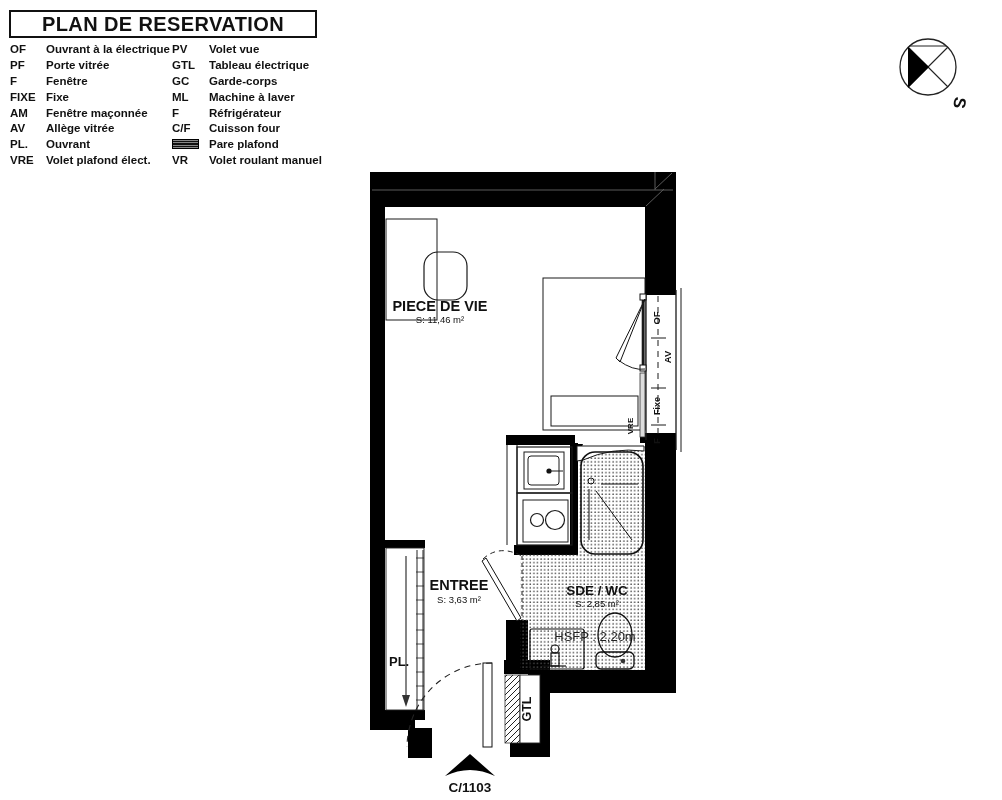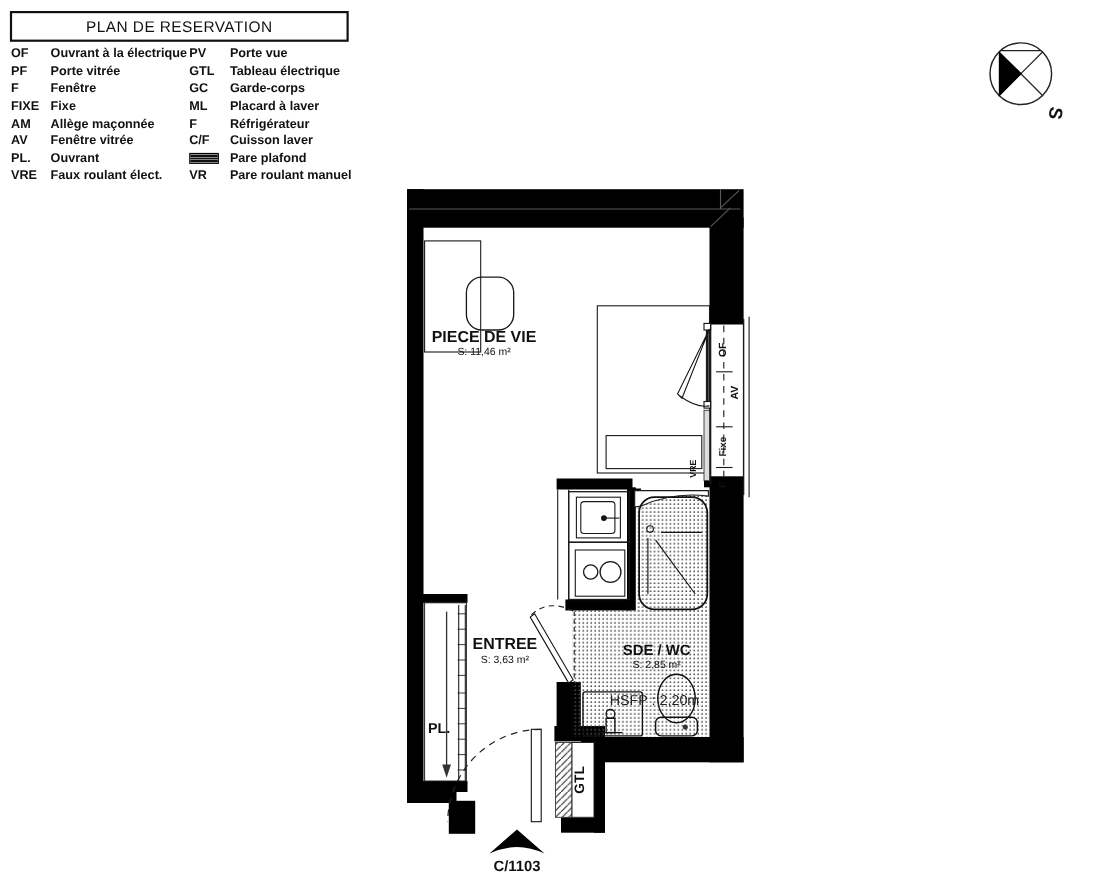--- a/index.html
+++ b/index.html
@@ -3,21 +3,21 @@
 <meta charset="utf-8">
 <style>
   html,body{margin:0;padding:0;background:#fff;}
   .screen{
     position:relative;width:1002px;height:800px;background:#ffffff;
     font-family:"Liberation Sans",sans-serif;color:#111;overflow:hidden;
   }
   .titlebox{
     position:absolute;left:9px;top:10px;width:304px;height:24px;
     border:2px solid #111;display:flex;align-items:center;justify-content:center;
-    font-size:14px;font-weight:normal;letter-spacing:.4px;background:#fff;
+    font-size:20px;font-weight:bold;letter-spacing:.4px;background:#fff;
   }
   .legend{
     position:absolute;left:10px;top:41px;
     display:grid;grid-template-columns:36px 126px 37px 120px;
     grid-auto-rows:15.9px;align-items:center;
     font-size:11.5px;font-weight:bold;white-space:nowrap;
   }
   .legend span{display:block;line-height:12px;}
   .hatchbox{
     width:27px;height:10px;border:1px solid #000;box-sizing:border-box;
@@ -31,49 +31,49 @@
 <div class="screen">
 
   <div class="titlebox">
     <span>PLAN DE RESERVATION</span>
   </div>
 
   <div class="legend">
     <span>OF</span>
       <span>Ouvrant à la électrique</span>
       <span>PV</span>
-      <span>Porte vue</span>
+      <span>Volet vue</span>
     <span>PF</span>
       <span>Porte vitrée</span>
       <span>GTL</span>
       <span>Tableau électrique</span>
     <span>F</span>
       <span>Fenêtre</span>
       <span>GC</span>
       <span>Garde-corps</span>
     <span>FIXE</span>
       <span>Fixe</span>
       <span>ML</span>
-      <span>Placard à laver</span>
+      <span>Machine à laver</span>
     <span>AM</span>
-      <span>Allège maçonnée</span>
+      <span>Fenêtre maçonnée</span>
       <span>F</span>
       <span>Réfrigérateur</span>
     <span>AV</span>
-      <span>Fenêtre vitrée</span>
+      <span>Allège vitrée</span>
       <span>C/F</span>
-      <span>Cuisson laver</span>
+      <span>Cuisson four</span>
     <span>PL.</span>
       <span>Ouvrant</span>
       <span class="hatchbox"></span>
       <span>Pare plafond</span>
     <span>VRE</span>
-      <span>Faux roulant élect.</span>
+      <span>Volet plafond élect.</span>
       <span>VR</span>
-      <span>Pare roulant manuel</span>
+      <span>Volet roulant manuel</span>
   </div>
 
   <svg width="1002" height="800" viewBox="0 0 1002 800" style="position:absolute;left:0;top:0;">
     <defs>
       <pattern id="dots" width="3.6" height="3.6" patternUnits="userSpaceOnUse">
         <circle cx="1.1" cy="1.1" r="0.8" fill="#4a4a4a"></circle>
       </pattern>
       <pattern id="hatchd" width="6" height="6" patternUnits="userSpaceOnUse">
         <path d="M0,6 L6,0" stroke="#222" stroke-width="1" fill="none"></path>
       </pattern>

